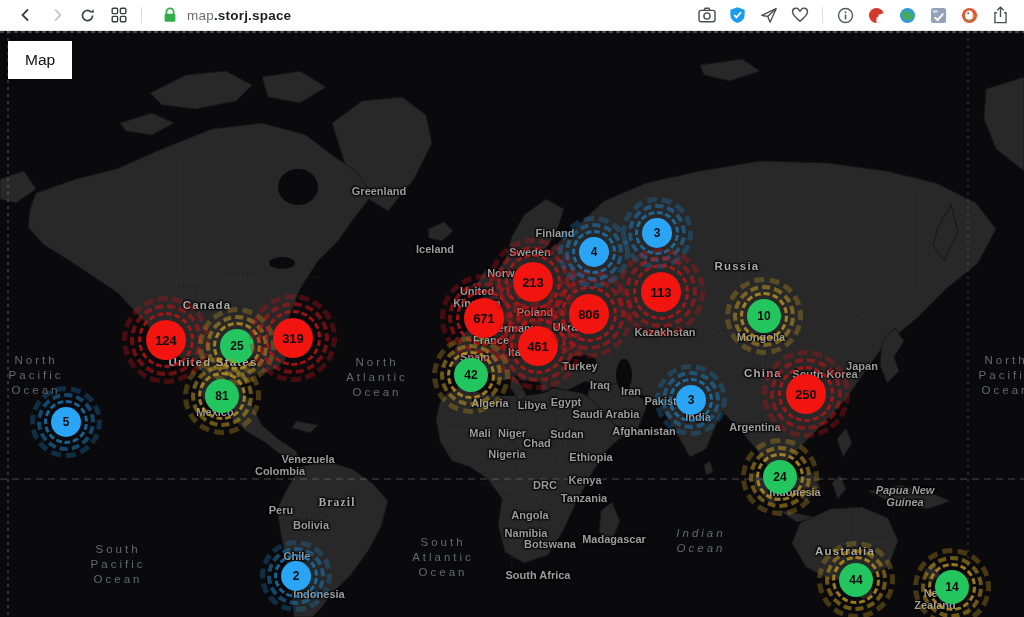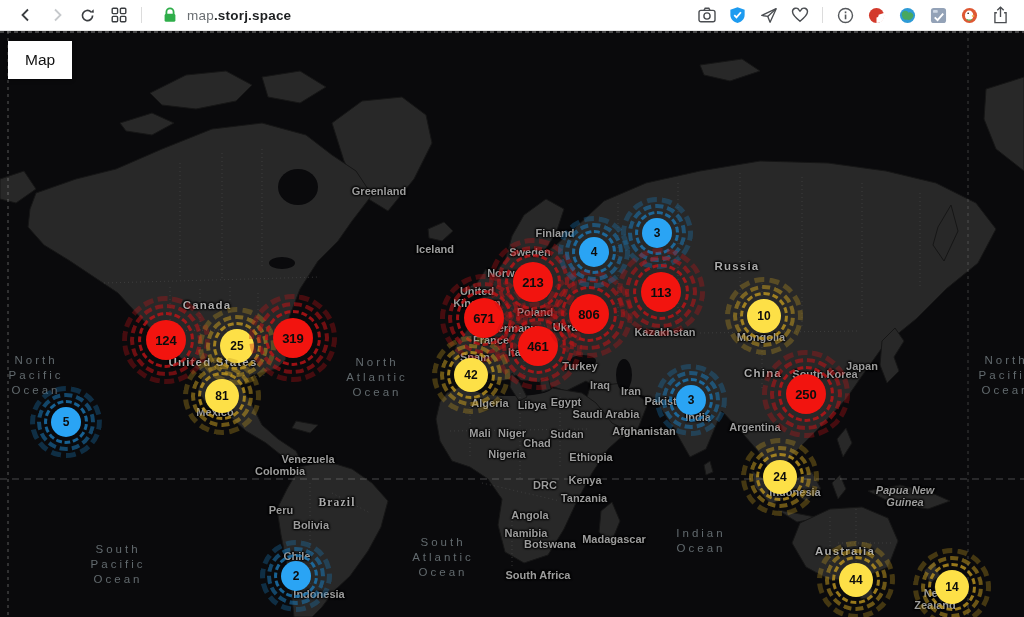--- a/index.html
+++ b/index.html
@@ -41,21 +41,21 @@
   .r2{border-width:4px;opacity:.55;transform:translate(-50%,-50%) rotate(22deg);}
   .r3{border-width:5px;opacity:.33;transform:translate(-50%,-50%) rotate(9deg);}
   .sm .core{width:30px;height:30px;font-size:12px;}
   .sm .r1{width:44px;height:44px}.sm .r2{width:58px;height:58px}.sm .r3{width:72px;height:72px}
   .md .core{width:34px;height:34px;font-size:12px;}
   .md .r1{width:48px;height:48px}.md .r2{width:62px;height:62px}.md .r3{width:78px;height:78px}
   .lg .core{width:40px;height:40px;font-size:13px;}
   .lg .r1{width:56px;height:56px}.lg .r2{width:72px;height:72px}.lg .r3{width:88px;height:88px}
   .red .core{background:#f2140f;}
   .red .ring{border-color:#c01316;}
-  .yellow .core{background:#fde047;}
+  .yellow .core{background:#22c55e;}
   .yellow .ring{border-color:#bd951f;}
   .blue .core{background:#2aa4f4;}
   .blue .ring{border-color:#1b77b5;}
 </style>
 </head>
 <body>
 
 <div class="browser-bar">
   <div class="bar-left">
     <span class="bicon">
@@ -269,21 +269,21 @@
 Ocean</div>
     <div class="olabel" style="left: 377px; top: 346px;">North
 Atlantic
 Ocean</div>
     <div class="olabel" style="left: 118px; top: 533px;">South
 Pacific
 Ocean</div>
     <div class="olabel" style="left: 443px; top: 526px;">South
 Atlantic
 Ocean</div>
-    <div class="olabel" style="left: 701px; top: 510px;">Indian
+    <div class="olabel" style="left: 701px; top: 510px; font-style: italic;">Indian
 Ocean</div>
     <div class="olabel" style="left: 1006px; top: 344px;">North
 Pacific
 Ocean</div>
     <div class="clabel" style="left: 379px; top: 160px;">Greenland</div>
     <div class="clabel" style="left: 435px; top: 218px;">Iceland</div>
     <div class="clabel lg" style="left: 207px; top: 274px;">Canada</div>
     <div class="clabel lg" style="left: 213px; top: 331px;">United States</div>
     <div class="clabel" style="left: 215px; top: 381px;">Mexico</div>
     <div class="clabel" style="left: 308px; top: 428px;">Venezuela</div>

